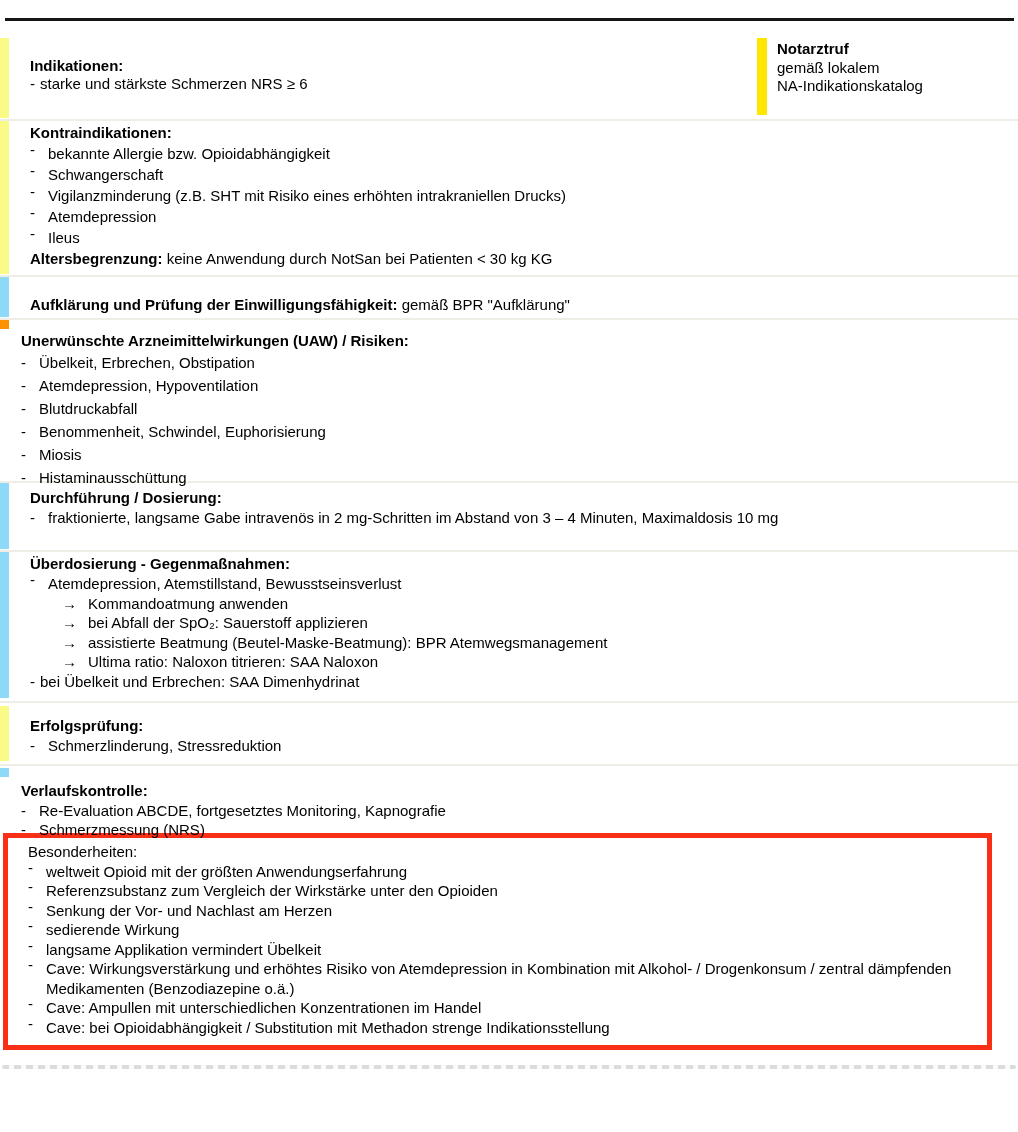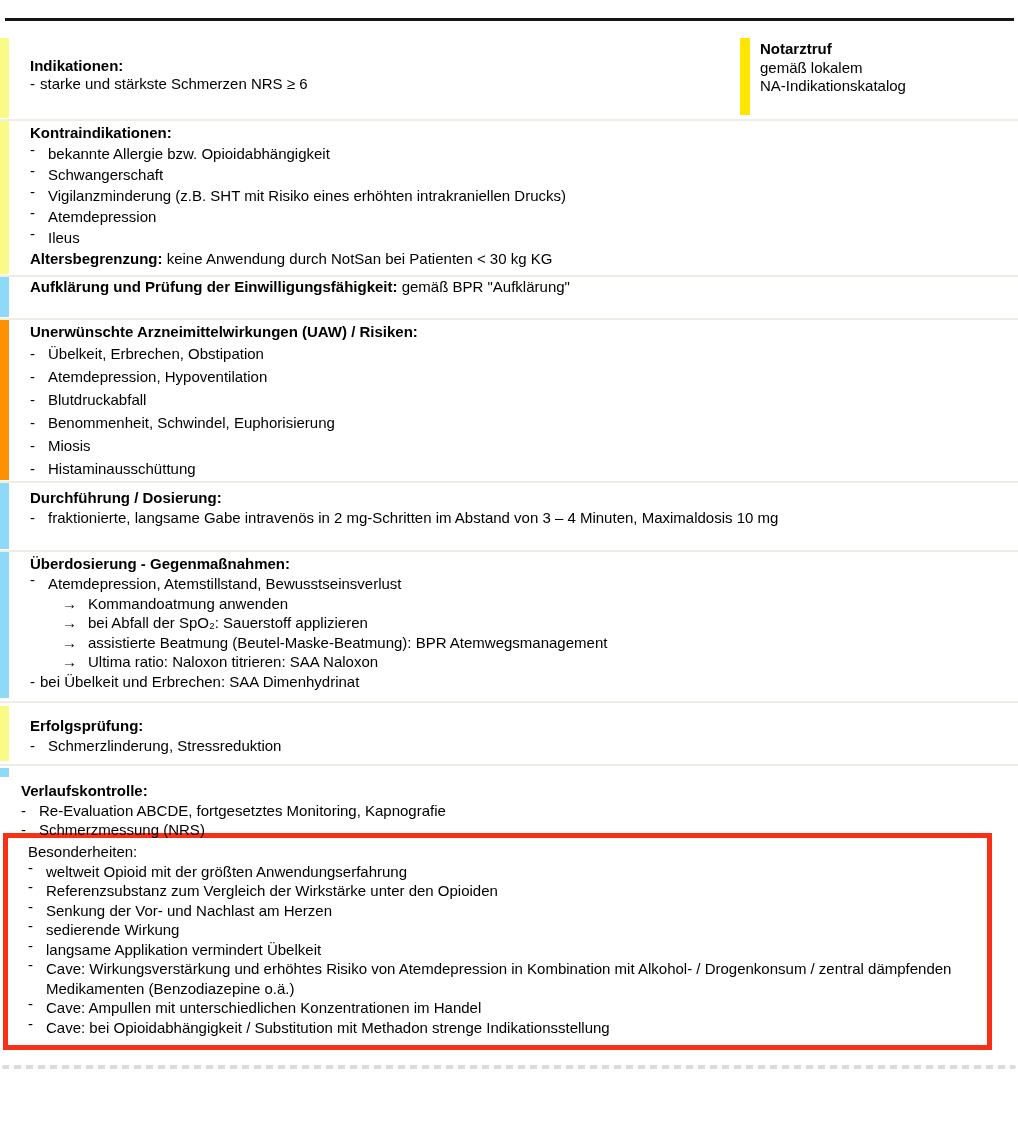--- a/index.html
+++ b/index.html
@@ -38,34 +38,34 @@
 
   .li{display:flex;}
   .li .dash{flex:0 0 18px;}
   .li.tight .dash{flex:0 0 10px;}
   .li .dash.raised{transform:translateY(-4px);}
   .li .txt{flex:1;}
 
   
   .s1{height:80px;}  .s1 .content{padding-top:19px;} .s1 .title{line-height:18px;} .s1 .li{line-height:18px;}
   .s2{height:153px;} .s2 .content{padding-top:1px;}  .s2 .title{line-height:21px;} .s2 .li{line-height:21px;} .s2 .mixed{line-height:21px;}
-  .s3{height:40px;}  .s3 .content{padding-top:0;} .s3 .mixed{line-height:19px;}
-  .s4{height:160px;} .s4 .content{padding-top:2px;}  .s4 .title{line-height:20px;} .s4 .li{line-height:23px;}
+  .s3{height:40px;}  .s3 .content{padding-top:18px;} .s3 .mixed{line-height:19px;}
+  .s4{height:160px;flex-direction:column;} .s4 .content{padding-top:2px;}  .s4 .title{line-height:20px;} .s4 .li{line-height:23px;}
   .s5{height:66px;}  .s5 .content{padding-top:5px;}  .s5 .title{line-height:19.5px;} .s5 .li{line-height:19.5px;}
   .s6{height:146px;} .s6 .content{padding-top:2px;}  .s6 .title{line-height:20px;} .s6 .li{line-height:19.5px;}
   .s7{height:55px;}  .s7 .content{padding-top:10px;} .s7 .title{line-height:19.5px;} .s7 .li{line-height:19.5px;}
   .s8{height:62px;flex-direction:column;}  .s8 .content{padding-top:4px;}  .s8 .title{line-height:19.5px;} .s8 .li{line-height:19.5px;}
 
   .li.arrow{padding-left:32px;}
   .li.arrow .aglyph{flex:0 0 26px;}
 
   .mixed b{font-weight:bold;}
 
   
-  .notarzt{position:absolute;left:740px;top:0;height:77px;display:flex;}
+  .notarzt{position:absolute;left:757px;top:0;height:77px;display:flex;}
   .notarzt .nbar{flex:0 0 10px;width:10px;background:#FFE600;}
   .notarzt .ntext{padding-left:10px;padding-top:2px;line-height:18.5px;white-space:nowrap;}
   .notarzt .ntitle{font-weight:bold;}
 
   
   .redbox{
     margin:3px 0 0 3px;width:989px;box-sizing:border-box;
     border:5px solid #F93015;min-height:210px;
     padding:4px 8px 8px 20px;
   }

